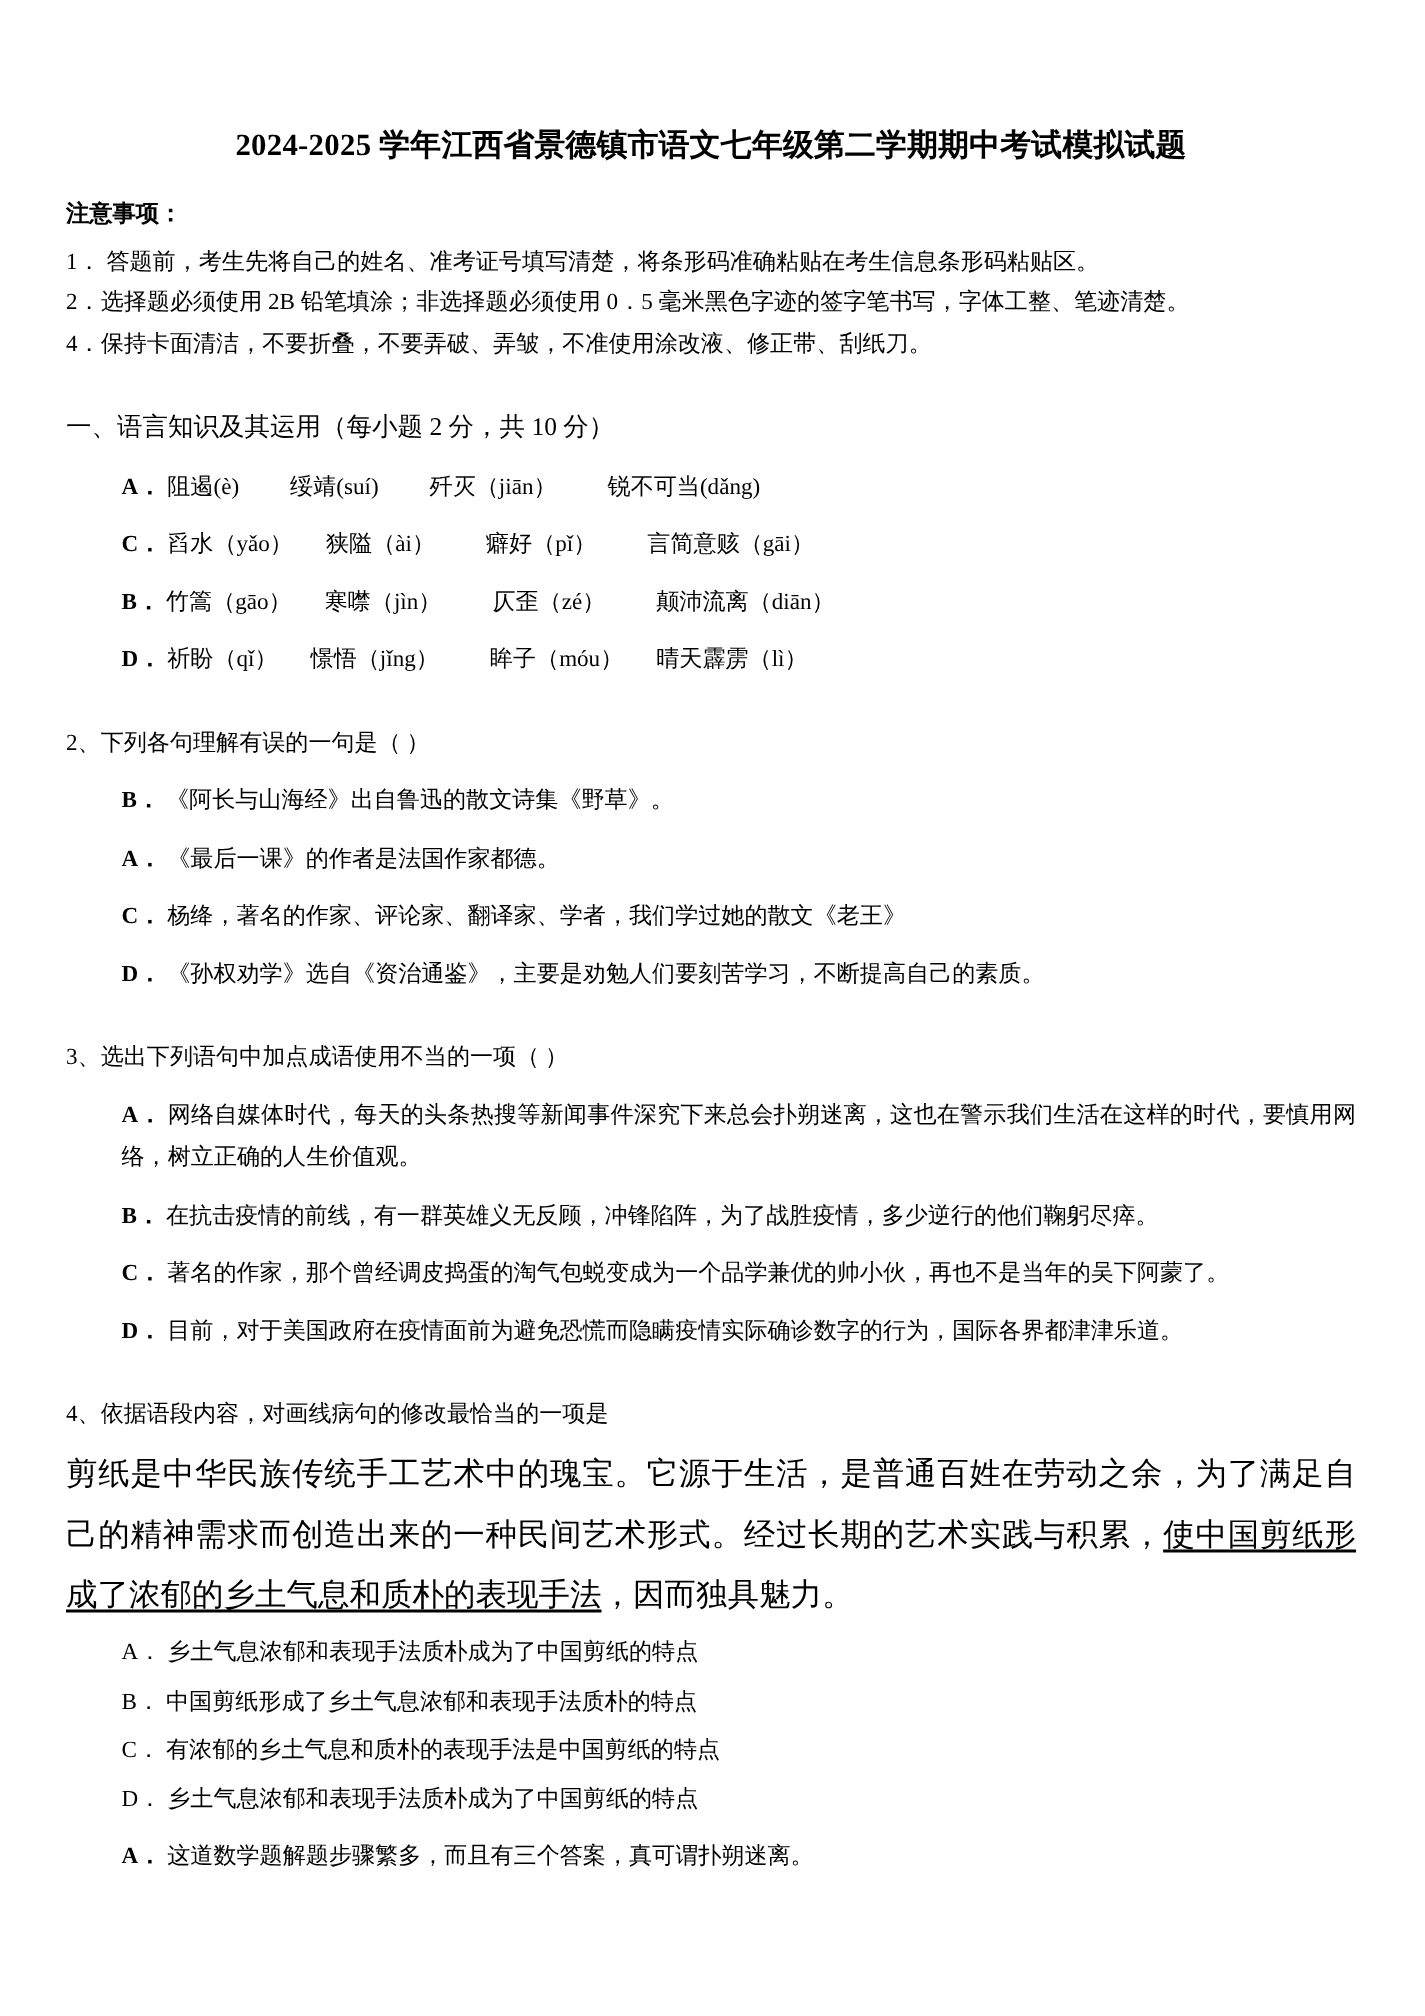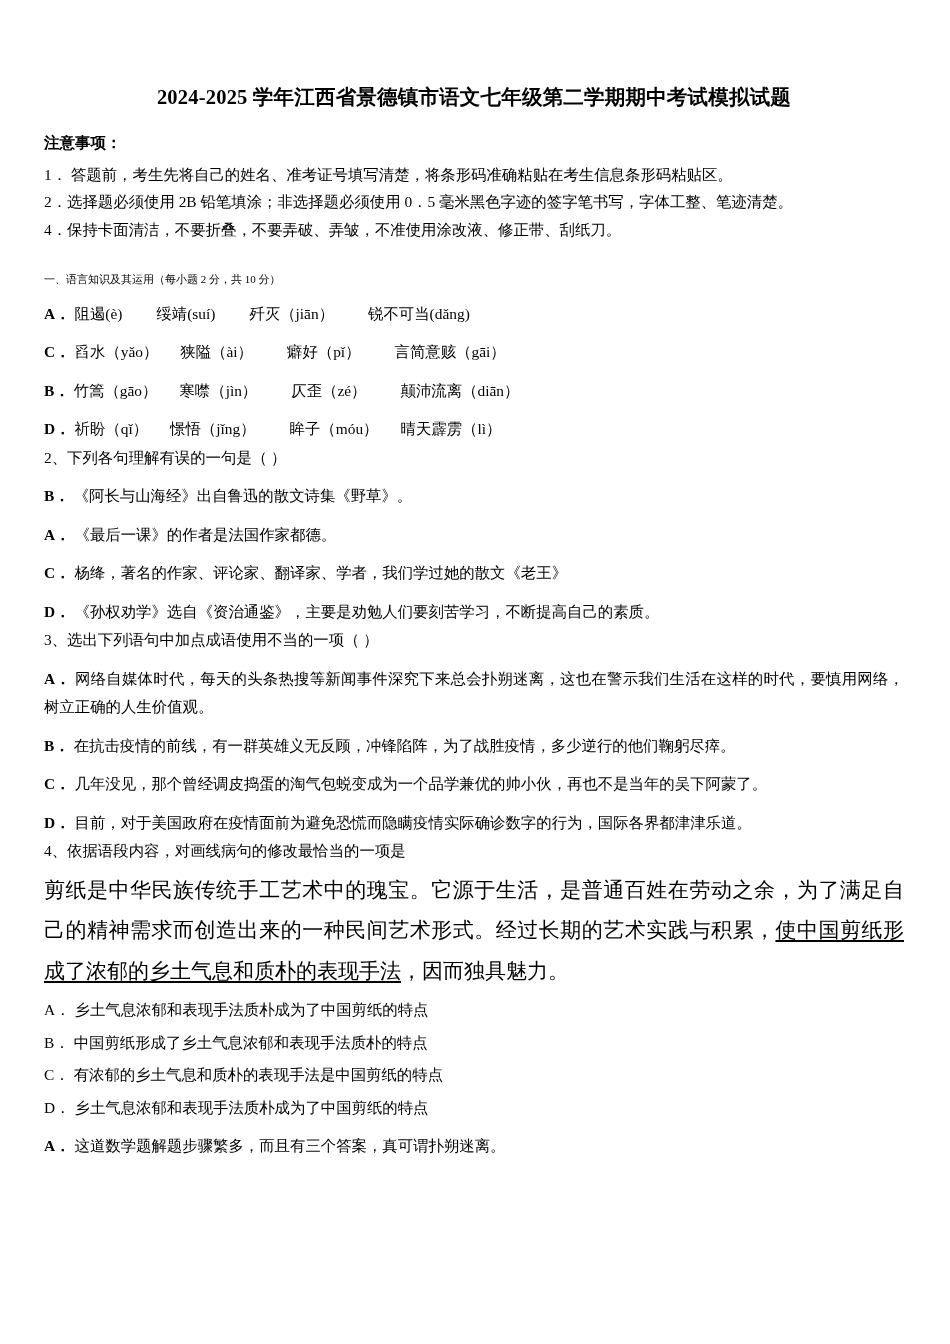--- a/index.html
+++ b/index.html
@@ -36,34 +36,35 @@
   }
   .notice-list {
     margin: 0 0 26px 0;
   }
   .notice-item {
     font-size: 15.4px;
     line-height: 1.78;
     text-align: justify;
   }
   .section-head {
-    font-size: 11px;
+    font-size: 17px;
     line-height: 1.85;
     margin-top: 13px;
   }
   .q-stem {
     font-size: 15.4px;
     line-height: 1.85;
     margin-top: 2px;
   }
   .opt {
     font-size: 15.4px;
     line-height: 1.85;
     margin-top: 10px;
     text-align: justify;
+    margin-left: 37px;
   }
   .opt-tight {
     margin-top: 4px;
   }
   .opt .lbl {
     font-weight: bold;
     margin-right: 4px;
   }
   .opt .lbl-plain {
     margin-right: 4px;
@@ -80,21 +81,21 @@
     font-size: 21px;
     line-height: 1.95;
     text-align: justify;
     margin-top: 4px;
   }
   .uline {
     text-decoration: underline;
     text-underline-offset: 3px;
   }
   .gap-before {
-    margin-top: 0;
+    margin-top: 27px;
   }
 </style>
 </head>
 <body>
 
 <div class="page">
 
   <h1 class="doc-title">2024-2025 学年江西省景德镇市语文七年级第二学期期中考试模拟试题</h1>
 
   <div class="notice-heading">注意事项：</div>
@@ -135,21 +136,21 @@
   </div>
 
   <div class="q-stem gap-before">3、选出下列语句中加点成语使用不当的一项（      ）</div>
   <div class="opt">
     <span class="lbl">A．</span><span>网络自媒体时代，每天的头条热搜等新闻事件深究下来总会扑朔迷离，这也在警示我们生活在这样的时代，要慎用网络，树立正确的人生价值观。</span>
   </div>
   <div class="opt">
     <span class="lbl">B．</span><span>在抗击疫情的前线，有一群英雄义无反顾，冲锋陷阵，为了战胜疫情，多少逆行的他们鞠躬尽瘁。</span>
   </div>
   <div class="opt">
-    <span class="lbl">C．</span><span>几年没见，那个曾经调皮捣蛋的淘气包蜕变成为一个品学兼优的帅小伙，再也不是当年的吴下阿蒙了。</span>
+    <span class="lbl">C．</span><span>著名的作家，那个曾经调皮捣蛋的淘气包蜕变成为一个品学兼优的帅小伙，再也不是当年的吴下阿蒙了。</span>
   </div>
   <div class="opt">
     <span class="lbl">D．</span><span>目前，对于美国政府在疫情面前为避免恐慌而隐瞒疫情实际确诊数字的行为，国际各界都津津乐道。</span>
   </div>
 
   <div class="q-stem gap-before">4、依据语段内容，对画线病句的修改最恰当的一项是</div>
   <div class="passage">
     <span>剪纸是中华民族传统手工艺术中的瑰宝。它源于生活，是普通百姓在劳动之余，为了满足自己的精神需求而创造出来的一种民间艺术形式。经过长期的艺术实践与积累，</span><span class="uline">使中国剪纸形成了浓郁的乡土气息和质朴的表现手法</span><span>，因而独具魅力。</span>
   </div>
   <div class="opt opt-tight">

